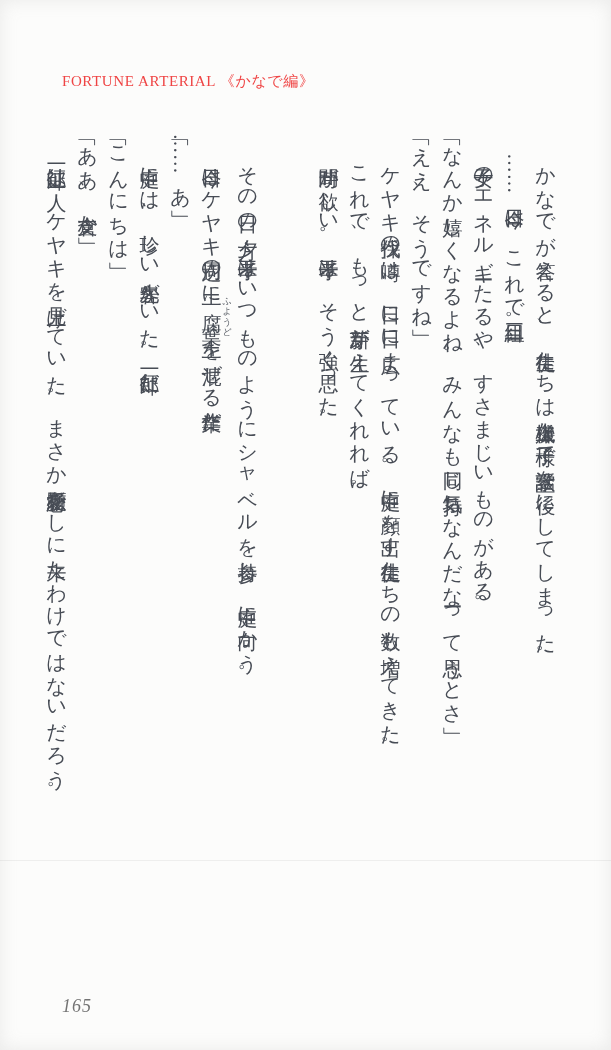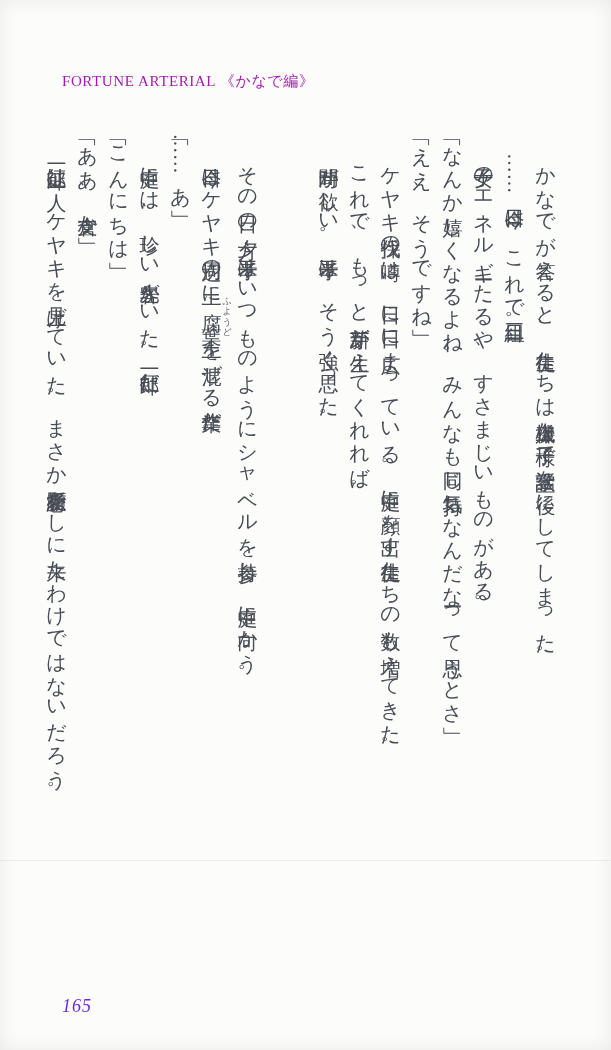--- a/index.html
+++ b/index.html
@@ -18,21 +18,21 @@
     inset: 0;
     background: #fcfcfb;
     box-shadow: inset 0 0 18px rgba(150,150,148,0.18);
   }
   .running-header {
     position: absolute;
     left: 62px;
     top: 72px;
     font-size: 15px;
     letter-spacing: 0.6px;
-    color: #a21caf;
+    color: #ef4444;
     white-space: nowrap;
   }
   .novel-text {
     position: absolute;
     top: 133px;
     right: 50px;
     height: 858px;
     writing-mode: vertical-rl;
     text-orientation: mixed;
     font-size: 20px;
@@ -54,21 +54,21 @@
     letter-spacing: 0;
     color: #5a5f67;
   }
   .page-number {
     position: absolute;
     left: 62px;
     top: 996px;
     font-size: 18px;
     font-style: italic;
     letter-spacing: 1px;
-    color: #6d28d9;
+    color: #737373;
   }
   .scan-artifact {
     position: absolute;
     left: 0;
     top: 860px;
     width: 100%;
     height: 1px;
     background: rgba(120,120,118,0.10);
   }
 </style>

